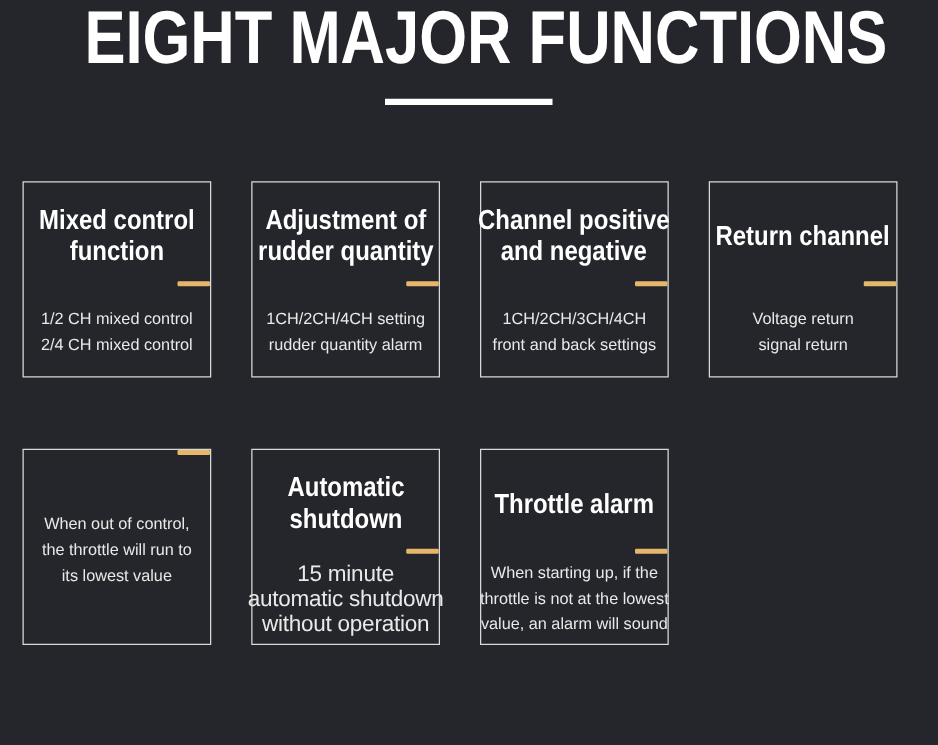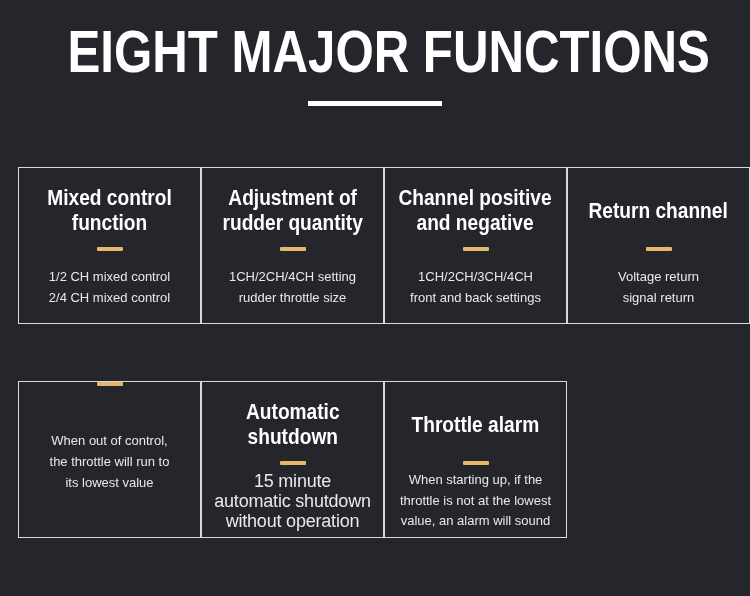--- a/index.html
+++ b/index.html
@@ -13,21 +13,20 @@
     font-family: "Liberation Sans", "DejaVu Sans", sans-serif;
     overflow: hidden;
   }
   .page {
     width: 750px;
     height: 596px;
     overflow: hidden;
   }
   
   .header {
-    padding-top: 22px;
     text-align: center;
   }
   .page-title {
     margin: 0;
     font-size: 60px;
     line-height: 60px;
     font-weight: bold;
     color: var(--title-color, #ffffff);
     white-space: pre;
     letter-spacing: 0px;
@@ -44,27 +43,27 @@
   .grid {
     width: 714px;
     margin: 61px auto 0 auto;
     display: grid;
     grid-template-columns: repeat(4, 165px);
     column-gap: 18px;
     row-gap: 57px;
   }
   .card {
     box-sizing: border-box;
-    width: 183px;
+    width: 151px;
     height: 157px;
     border: 1.5px solid var(--card-border, #d9d9d9);
     background: transparent;
     display: flex;
     flex-direction: column;
-    align-items: center;
+    align-items: flex-end;
   }
   .card-top {
     flex: 1 1 0;
     width: 100%;
     display: flex;
     align-items: center;
     justify-content: center;
     padding-top: 6px;
     box-sizing: border-box;
   }
@@ -141,21 +140,21 @@
   </section>
 
   <section class="card">
     <div class="card-top">
       <h2 class="card-title">Adjustment of
 rudder quantity</h2>
     </div>
     <div class="card-divider"></div>
     <div class="card-bottom">
       <p class="card-body">1CH/2CH/4CH setting
-rudder throttle size</p>
+rudder quantity alarm</p>
     </div>
   </section>
 
   <section class="card">
     <div class="card-top">
       <h2 class="card-title">Channel positive
 and negative</h2>
     </div>
     <div class="card-divider"></div>
     <div class="card-bottom">

